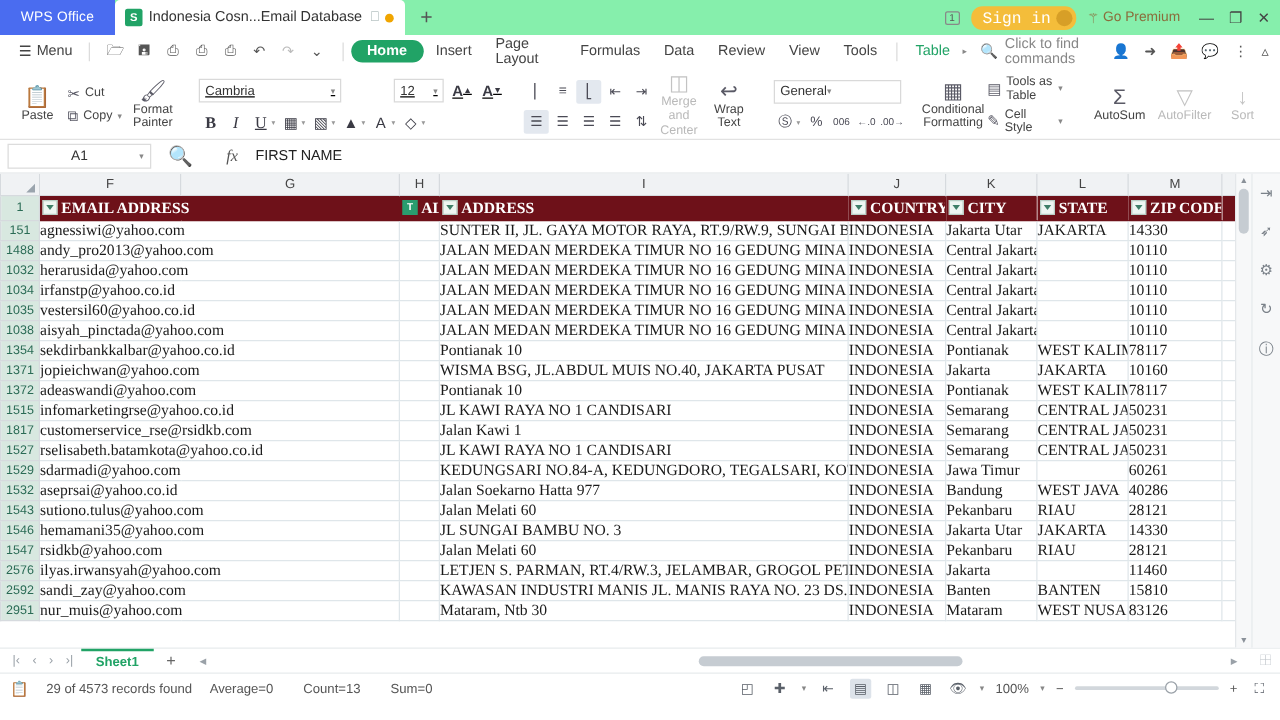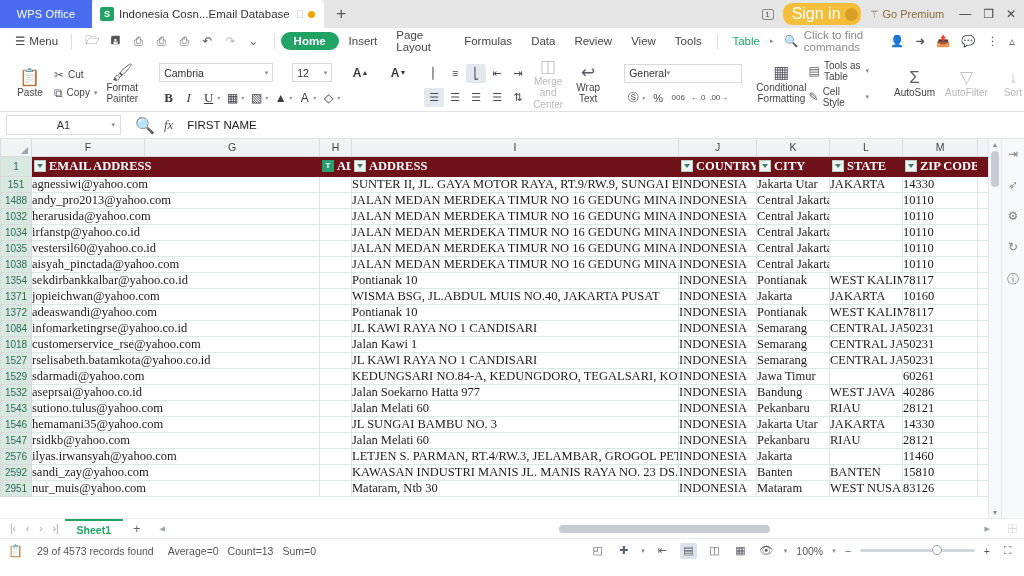--- a/index.html
+++ b/index.html
@@ -6,21 +6,21 @@
   html, body {
     width: 1024px; height: 576px;
     overflow: hidden;
     font-family: "Liberation Sans", sans-serif;
     background: #ffffff;
   }
 
   
   .titlebar {
     height: 28px; display: flex; align-items: stretch;
-    background: #e5e5e5; position: relative;
+    background: #86efac; position: relative;
   }
   .wps-brand {
     width: 92px; background: #4a6cf0; color: #fff;
     font-size: 11px; display: flex; align-items: center;
     justify-content: center; letter-spacing: .2px;
   }
   .doc-tab {
     display: flex; align-items: center; gap: 5px;
     background: #fff; padding: 0 9px 0 8px;
     font-size: 11.5px; color: #333; height: 28px;
@@ -40,22 +40,22 @@
   .title-right {
     margin-left: auto; display: flex; align-items: center;
     gap: 9px; padding: 0 8px; font-size: 11px; color: #555;
   }
   .win-count {
     border: 1px solid #888; border-radius: 2px; font-size: 8px;
     padding: 0 3px 0 2px; color: #555; position: relative;
   }
   .signin-pill {
     background: #f4bd3a; color: #fff; border-radius: 9px;
-    padding: 2px 3px 2px 9px; font-size: 16px;
-    display: flex; align-items: center; gap: 4px;
+    padding: 2px 3px 2px 9px; font-size: 13px;
+    display: flex; align-items: center; gap: 4px; font-family: Liberation Mono, monospace;
   }
   .signin-av {
     width: 13px; height: 13px; border-radius: 50%;
     background: #d79f27; display: block;
   }
   .go-premium { color: #8a6d3b; display: flex; align-items: center; gap: 3px; }
   .win-btns { display: flex; gap: 12px; margin-left: 6px; font-size: 12px; color: #444; }
 
   
   .menubar {
@@ -98,46 +98,46 @@
     justify-content: center; min-width: 40px; padding: 0 5px;
     font-size: 10px; color: #444; line-height: 1.15; text-align: center;
   }
   .bigbtn .gl { font-size: 17px; line-height: 19px; color: #5a5a66; }
   .stackcol { display: flex; flex-direction: column; justify-content: center; gap: 2px; }
   .smallbtn {
     display: flex; align-items: center; gap: 4px;
     font-size: 10px; color: #444; padding: 1px 4px;
   }
   .smallbtn .gl { font-size: 12px; color: #5a5a66; }
-  .fontrow { display: flex; align-items: center; gap: 19px; padding-top: 3px; }
+  .fontrow { display: flex; align-items: center; gap: 5px; padding-top: 3px; text-decoration: underline; }
   .fontbox {
     border: 1px solid #d9d9d9; background: #fff; height: 19px;
     display: flex; align-items: center; padding: 0 4px;
     font-size: 10.5px; color: #333; justify-content: space-between;
   }
   .fname { width: 114px; }
-  .fsize { width: 40px; }
+  .fsize { width: 40px; margin-left: 37px; }
   .caret { font-size: 7px; color: #888; }
   .fmtrow { display: flex; align-items: center; gap: 1px; padding-top: 4px; }
   .ficon {
     width: 19px; height: 19px; display: flex; align-items: center;
     justify-content: center; font-size: 12px; color: #3a3a44;
   }
   .ficon.bold { font-weight: bold; font-family: "Liberation Serif", serif; font-size: 13px; }
   .ficon.ital { font-style: italic; font-family: "Liberation Serif", serif; font-size: 13px; }
   .ficon.und { text-decoration: underline; font-family: "Liberation Serif", serif; font-size: 13px; }
   .mini-caret { font-size: 6px; color: #999; margin-left: -2px; margin-right: 2px; }
   .alignrow { display: flex; gap: 1px; padding-top: 3px; }
   .abtn {
     width: 20px; height: 19px; display: flex; align-items: center;
     justify-content: center; font-size: 11px; color: #4a4a55;
   }
   .abtn.sel { background: #e3e8ef; border-radius: 2px; }
   .numbox {
-    border: 1px solid #d9d9d9; height: 19px; width: 118px;
+    border: 1px solid #d9d9d9; height: 19px; width: 102px;
     display: flex; align-items: center; justify-content: flex-start;
     padding: 0 4px; font-size: 10.5px; color: #333; margin-top: 3px;
   }
   .numrow { display: flex; align-items: center; gap: 2px; padding-top: 4px; }
   .nicon {
     min-width: 18px; height: 18px; display: flex; align-items: center;
     justify-content: center; font-size: 11px; color: #4a4a55;
   }
   .dimtxt { color: #b9b9b9 !important; }
   .dimtxt .gl { color: #c3c3c3 !important; }
@@ -151,21 +151,21 @@
   .namebox {
     width: 115px; height: 20px; border: 1px solid #dcdcdc;
     display: flex; align-items: center; justify-content: center;
     position: relative; font-size: 11px; color: #333;
   }
   .namebox .caret { position: absolute; right: 5px; }
   .fx-zone {
     display: flex; align-items: center; gap: 9px;
     padding: 0 10px 0 14px; color: #555;
   }
-  .fx-it { font-family: "Liberation Serif", serif; font-style: italic; font-size: 13px; }
+  .fx-it { font-family: "Liberation Serif", serif; font-style: italic; font-size: 13px; margin-left: 17px; }
   .formula-input {
     flex: 1; height: 20px; display: flex; align-items: center;
     font-size: 11.5px; color: #222; padding-left: 4px;
     font-family: "Liberation Sans", sans-serif;
   }
 
   
   .gridwrap { display: flex; height: 379px; background: #fff; }
   .gridmain { flex: 1; overflow: hidden; position: relative; }
 
@@ -277,21 +277,21 @@
     color: #b5bbc1; font-size: 7px; line-height: 4px;
   }
 
   
   .statusbar {
     height: 24px; display: flex; align-items: center;
     background: #fff; border-top: 1px solid #e8ebed;
     font-size: 10.5px; color: #555; padding: 0 8px; gap: 14px;
   }
   .rec-ico { font-size: 12px; color: #555; }
-  .st-stats { display: flex; gap: 9px; }
+  .st-stats { display: flex; gap: 24px; }
   .status-right { margin-left: auto; display: flex; align-items: center; gap: 9px; }
   .view-ico {
     width: 17px; height: 16px; display: flex; align-items: center;
     justify-content: center; font-size: 11px; color: #5a6069;
   }
   .view-ico.sel { background: #dde3ea; border-radius: 2px; }
   .zoom-track {
     width: 115px; height: 3px; background: #d2d7dc;
     position: relative; border-radius: 2px;
   }
@@ -713,33 +713,33 @@
             <td class="cell" colspan="2">adeaswandi@yahoo.com</td>
             <td class="cell"></td>
             <td class="cell">Pontianak 10</td>
             <td class="cell">INDONESIA</td>
             <td class="cell">Pontianak</td>
             <td class="cell">WEST KALIM</td>
             <td class="cell">78117</td>
             <td class="cell blank"></td>
           </tr>
           <tr>
-            <td class="rownum sel">1084</td>
+            <td class="rownum sel">1515</td>
             <td class="cell" colspan="2">infomarketingrse@yahoo.co.id</td>
             <td class="cell"></td>
             <td class="cell">JL KAWI RAYA NO 1 CANDISARI</td>
             <td class="cell">INDONESIA</td>
             <td class="cell">Semarang</td>
             <td class="cell">CENTRAL JA</td>
             <td class="cell">50231</td>
             <td class="cell blank"></td>
           </tr>
           <tr>
-            <td class="rownum sel">1018</td>
-            <td class="cell" colspan="2">customerservice_rse@yahoo.com</td>
+            <td class="rownum sel">1817</td>
+            <td class="cell" colspan="2">customerservice_rse@rsidkb.com</td>
             <td class="cell"></td>
             <td class="cell">Jalan Kawi 1</td>
             <td class="cell">INDONESIA</td>
             <td class="cell">Semarang</td>
             <td class="cell">CENTRAL JA</td>
             <td class="cell">50231</td>
             <td class="cell blank"></td>
           </tr>
           <tr>
             <td class="rownum sel">1527</td>

